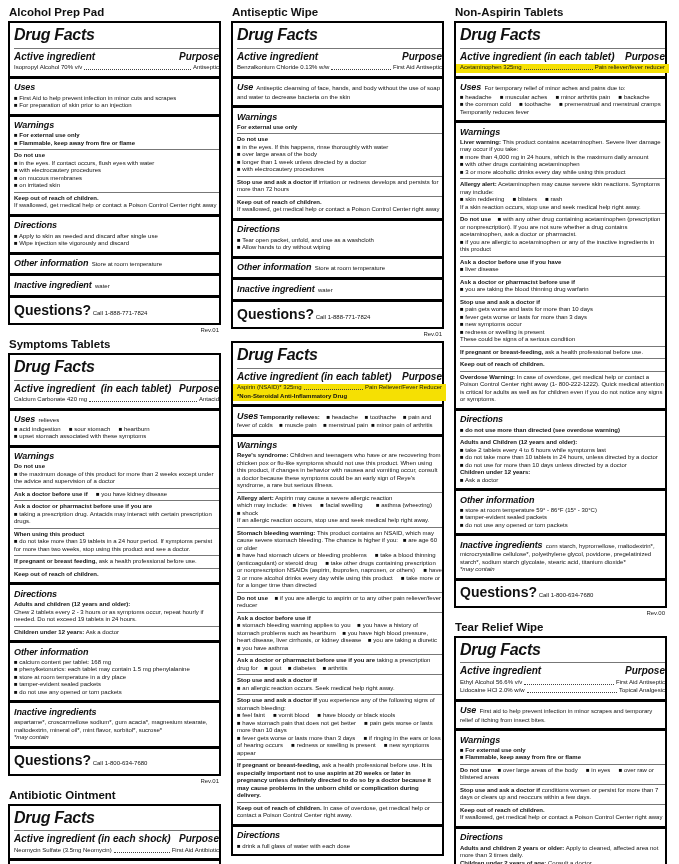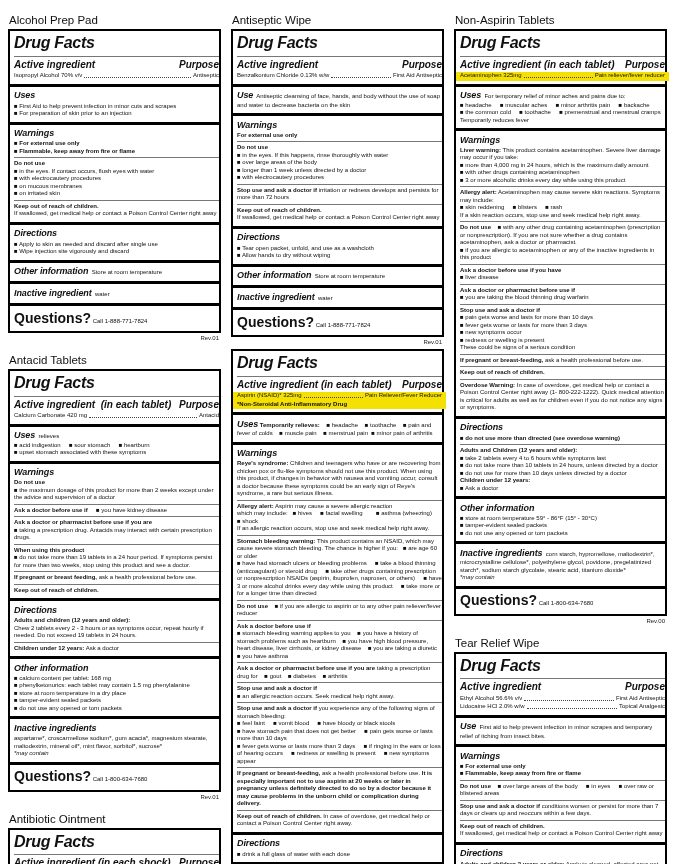--- a/index.html
+++ b/index.html
@@ -5,21 +5,21 @@
   :root { --hl:#f5e003; --bd:#000; }
   * { box-sizing: border-box; }
   html,body { margin:0; padding:0; }
   body {
     width:679px; height:864px; overflow:hidden; background:#fff;
     font-family:"Liberation Sans", sans-serif; color:#111;
   }
   .page { display:flex; gap:10px; padding:4px 8px 0 8px; }
   .col { flex:0 0 213px; width:213px; }
   .label { margin-bottom:1px; }
-  .ptitle { font-size:11.5px; font-weight:normal; margin:10px 0 3px 1px; }
+  .ptitle { font-size:11.5px; font-weight:bold; margin:2px 0 3px 1px; }
   .box { border:2px solid var(--bd); background:#fff; }
   .sec { border-top:3px solid var(--bd); padding:2px 0 3px 4px; }
   .sec:first-child { border-top:none; }
   .row { font-size:6px; line-height:1.25; white-space:pre-wrap; padding:1.5px 0 1px 0; }
   .sec .row + .row:not(.nl) { border-top:1px solid #777; margin-top:1px; padding-top:2px; }
   .row.nl { padding-top:0; }
   .df-title { font-size:16px; font-weight:bold; font-style:italic; line-height:1.05; padding:2px 0 3px 0; letter-spacing:-0.3px; }
   .cols { display:flex; justify-content:space-between; font-weight:bold; font-style:italic; font-size:10px; }
   .active { display:flex; align-items:flex-end; }
   .active .nm { white-space:nowrap; }
@@ -71,21 +71,21 @@
           <div class="sec">
             <div class="row"><span class="sh">Inactive ingredient</span><span class="t">  water</span></div>
           </div>
           <div class="sec">
             <div class="row"><span class="qh">Questions?</span><span class="t"> Call 1-888-771-7824</span></div>
           </div>
         </div>
         <div class="rev">Rev.01</div>
       </section>
       <section class="label">
-        <div class="ptitle">Antacid Tablets</div>
+        <div class="ptitle">Symptoms Tablets</div>
         <div class="box">
           <div class="sec">
             <div class="row df-title">Drug Facts</div>
             <div class="row cols"><span class="cl">Active ingredient  (in each tablet)</span><span class="cr">Purpose</span></div>
             <div class="row nl active"><span class="nm">Calcium Carbonate 420 mg</span><span class="dots"></span><span class="pp">Antacid</span></div>
           </div>
           <div class="sec">
             <div class="row"><span class="sh">Uses</span><span class="t">  relieves
 ■ acid indigestion     ■ sour stomach     ■ heartburn
 ■ upset stomach associated with these symptoms</span></div>

